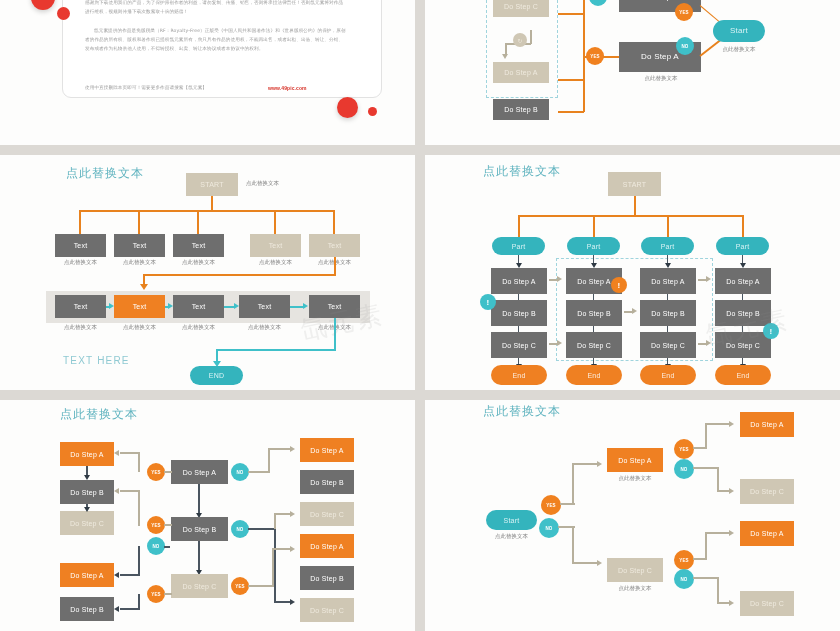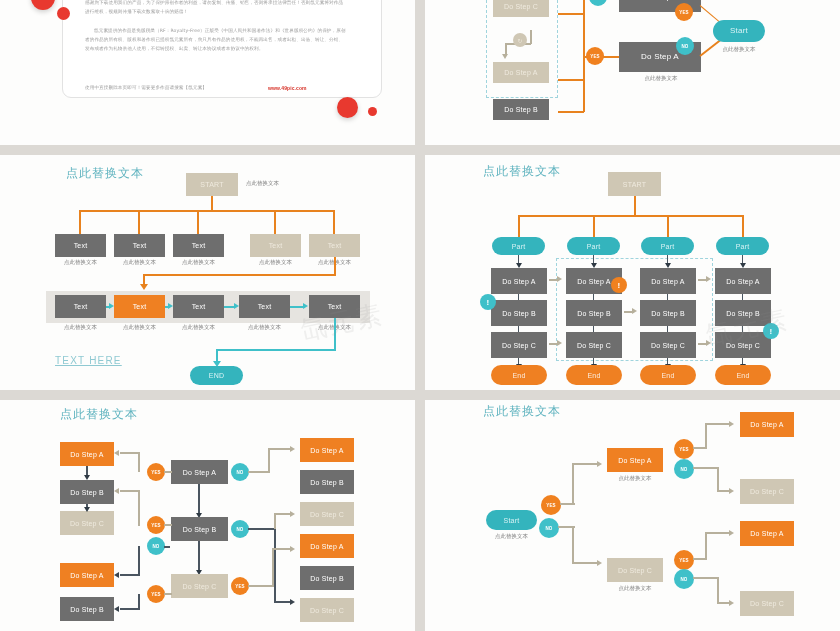--- a/index.html
+++ b/index.html
@@ -214,21 +214,21 @@
       <div class="ah ah-r-t" style="left:234px;top:148px;"></div>
       <div class="ln ln-t" style="left:290px;top:150.5px;width:15px;height:2.4px;"></div>
       <div class="ah ah-r-t" style="left:303px;top:148px;"></div>
 
       <div class="ln ln-t" style="left:334px;top:163px;width:2px;height:32px;"></div>
       <div class="ln ln-t" style="left:216px;top:194px;width:120px;height:2px;"></div>
       <div class="ln ln-t" style="left:216px;top:194px;width:2px;height:14px;"></div>
       <div class="ah ah-d-t" style="left:213px;top:206px;"></div>
       <div class="node pill" style="left:190px;top:211px;width:53px;height:19px;">END</div>
 
-      <div class="ttl2" style="left:55px;top:200px;text-decoration:underline;">TEXT HERE</div>
+      <div class="ttl2" style="left:63px;top:200px;">TEXT HERE</div>
       <div class="wm" style="left:300px;top:150px;">氙元素</div>
     </div>
   </div>
 
   <div class="panel">
     <div class="panel-inner">
       <div class="ttl" style="left:58px;top:8px;">点此替换文本</div>
 
       <div class="node n-tan" style="left:183px;top:17px;width:53px;height:24px;">START</div>
       <div class="ln ln-o" style="left:209px;top:41px;width:1.8px;height:20px;"></div>

